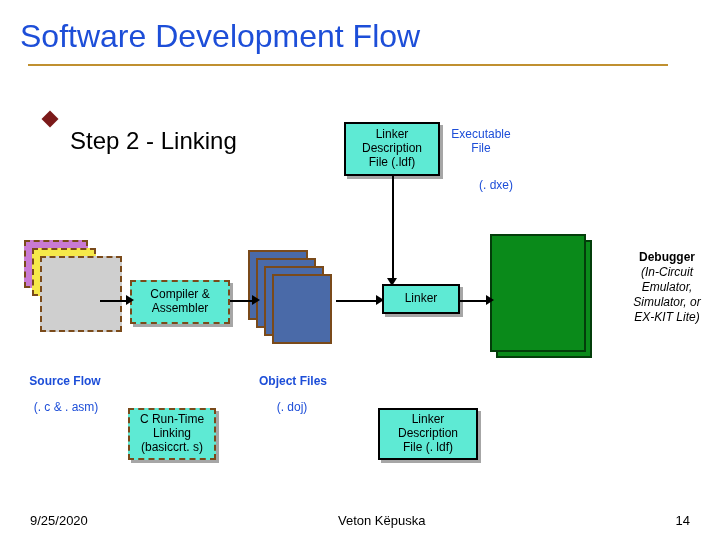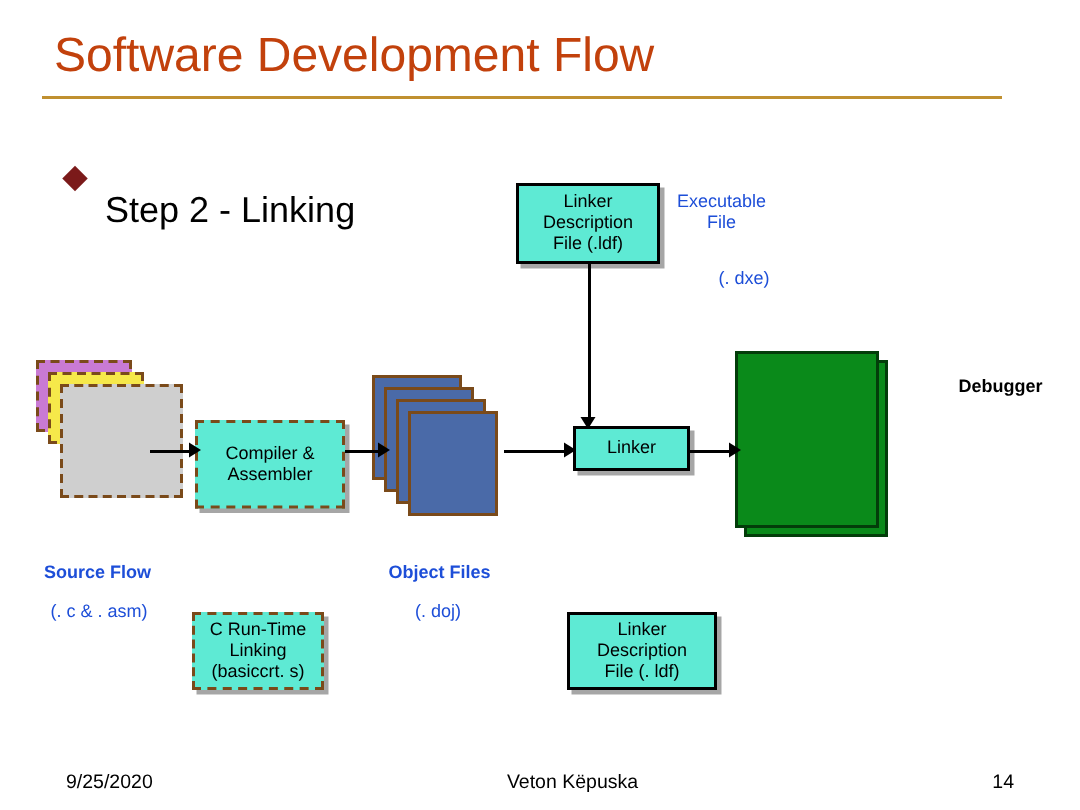--- a/index.html
+++ b/index.html
@@ -6,22 +6,22 @@
   body {
     width: 720px;
     height: 540px;
     background: #fff;
     font-family: Verdana, Geneva, sans-serif;
     position: relative;
     overflow: hidden;
   }
   .title {
     font-size: 32px;
-    color: #c2410c;
-    padding: 18px 0 0 36px;
+    color: #1d4ed8;
+    padding: 18px 0 0 20px;
     font-weight: normal;
   }
   .underline {
     position: absolute;
     left: 28px;
     top: 64px;
     width: 640px;
     height: 2px;
     background: #c09030;
   }
@@ -92,21 +92,21 @@
   .side-label .sub { font-style: italic; }
 
   
   .footer {
     position: absolute;
     bottom: 12px;
     left: 0;
     width: 720px;
     display: flex;
     justify-content: space-between;
-    padding: 0 44px;
+    padding: 0 30px;
     font-size: 13px;
   }
 
   
   .arrow {
     position: absolute;
     background: #000;
   }
   .arrow.h { height: 2px; }
   .arrow.v { width: 2px; }
@@ -139,21 +139,21 @@
   <span>File</span>
 </div>
 <div class="cap" style="left:466px; top:178px; width:60px;">(. dxe)</div>
 
 <div class="stack" style="left:24px; top:258px; width:100px; height:100px;">
   <div class="layer" style="left:0;  top:-18px; width:64px; height:48px; background:#c97ad4;"></div>
   <div class="layer" style="left:8px; top:-10px; width:64px; height:48px; background:#f6e84a;"></div>
   <div class="layer" style="left:16px; top:-2px; width:82px; height:76px; background:#cfcfcf;"></div>
 </div>
 
-<div class="box dashed-border" style="left:130px; top:280px; width:100px; height:59px; border-color:#7a4a1a;">
+<div class="box dashed-border" style="left:130px; top:280px; width:100px; height:44px; border-color:#7a4a1a;">
   <span>Compiler &amp;</span>
   <span>Assembler</span>
 </div>
 
 <div class="stack2" style="left:248px; top:250px; width:100px; height:100px;">
   <div class="layer blue-box" style="left:0;  top:0;  width:60px; height:70px; border-style:solid;"></div>
   <div class="layer blue-box" style="left:8px; top:8px; width:60px; height:70px; border-style:solid;"></div>
   <div class="layer blue-box" style="left:16px;top:16px;width:60px; height:70px; border-style:solid;"></div>
   <div class="layer blue-box" style="left:24px;top:24px;width:60px; height:70px; border-style:solid;"></div>
 </div>
@@ -162,20 +162,21 @@
   <span>Linker</span>
 </div>
 
 <div class="stack3" style="left:490px; top:234px; width:110px; height:130px;">
   <div class="layer green-box" style="left:6px; top:6px; width:96px; height:118px; border-style:solid; border-color:#033d0a;"></div>
   <div class="layer green-box" style="left:0;  top:0;  width:96px; height:118px; border-style:solid; border-color:#033d0a;"></div>
 </div>
 
 <div class="side-label">
   <div class="hd">Debugger</div>
+  <div class="sub">(In-Circuit Emulator, Simulator, or EX-KIT Lite)</div>
 </div>
 
 <div class="cap" style="left:20px; top:374px; width:90px; font-weight:bold;">Source Flow</div>
 <div class="cap" style="left:20px; top:400px; width:92px;">(. c &amp; . asm)</div>
 <div class="cap" style="left:248px; top:374px; width:90px; font-weight:bold;">Object Files</div>
 <div class="cap" style="left:262px; top:400px; width:60px;">(. doj)</div>
 
 <div class="box dashed-border" style="left:128px; top:408px; width:88px; height:52px; border-color:#7a4a1a;">
   <span>C Run-Time</span>
   <span>Linking</span>

